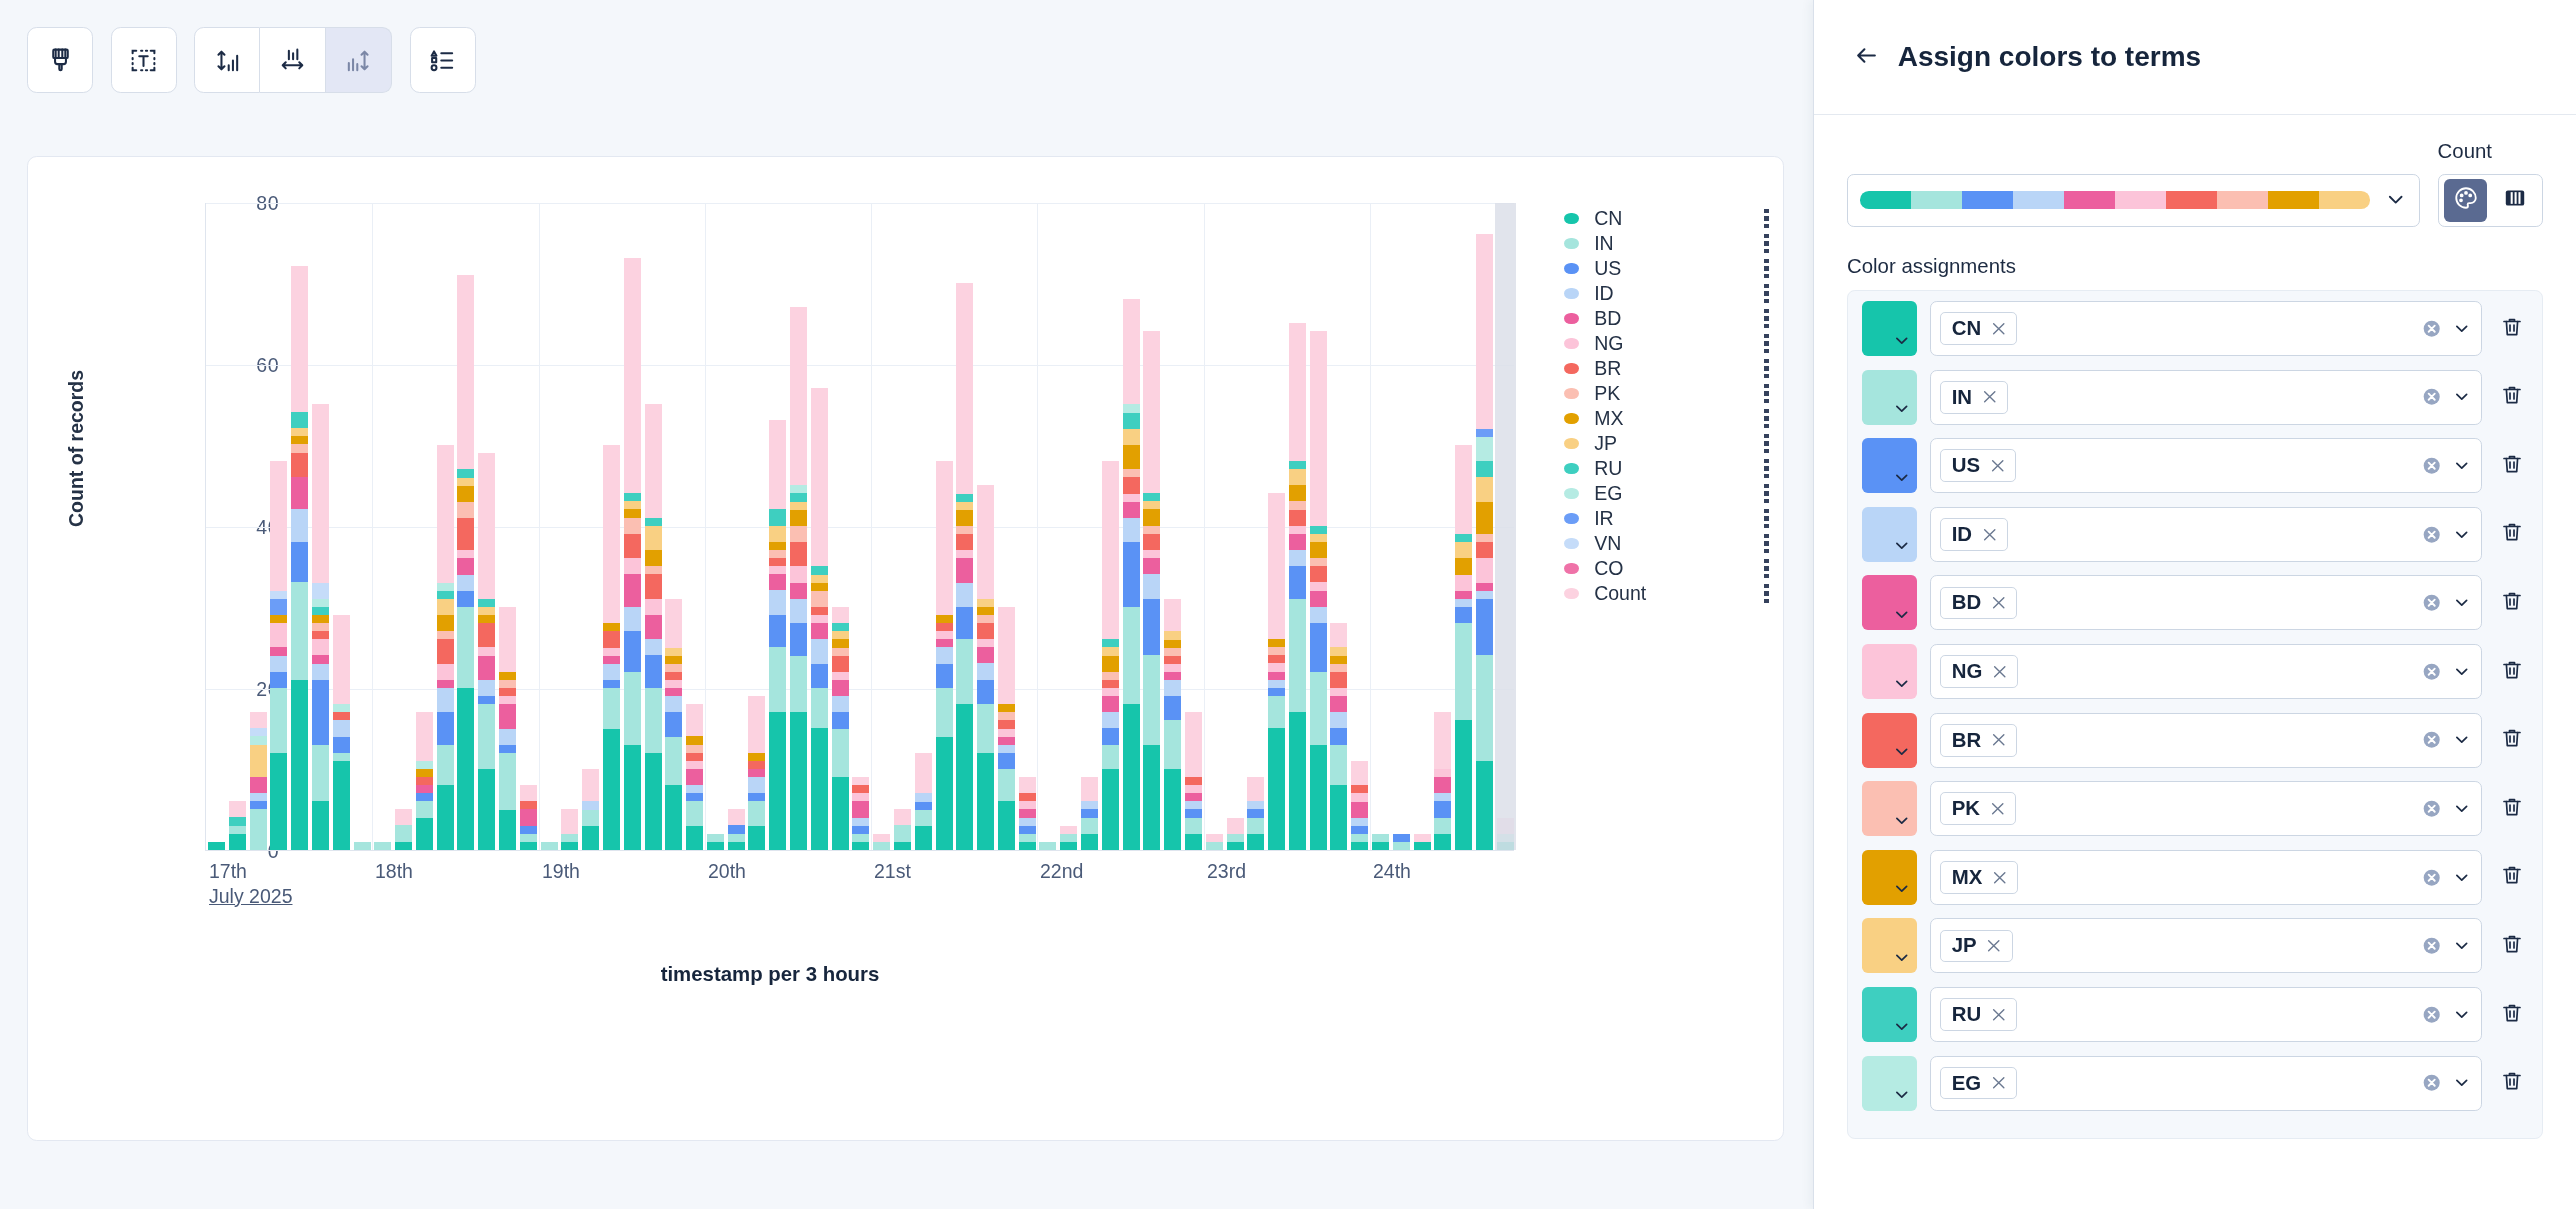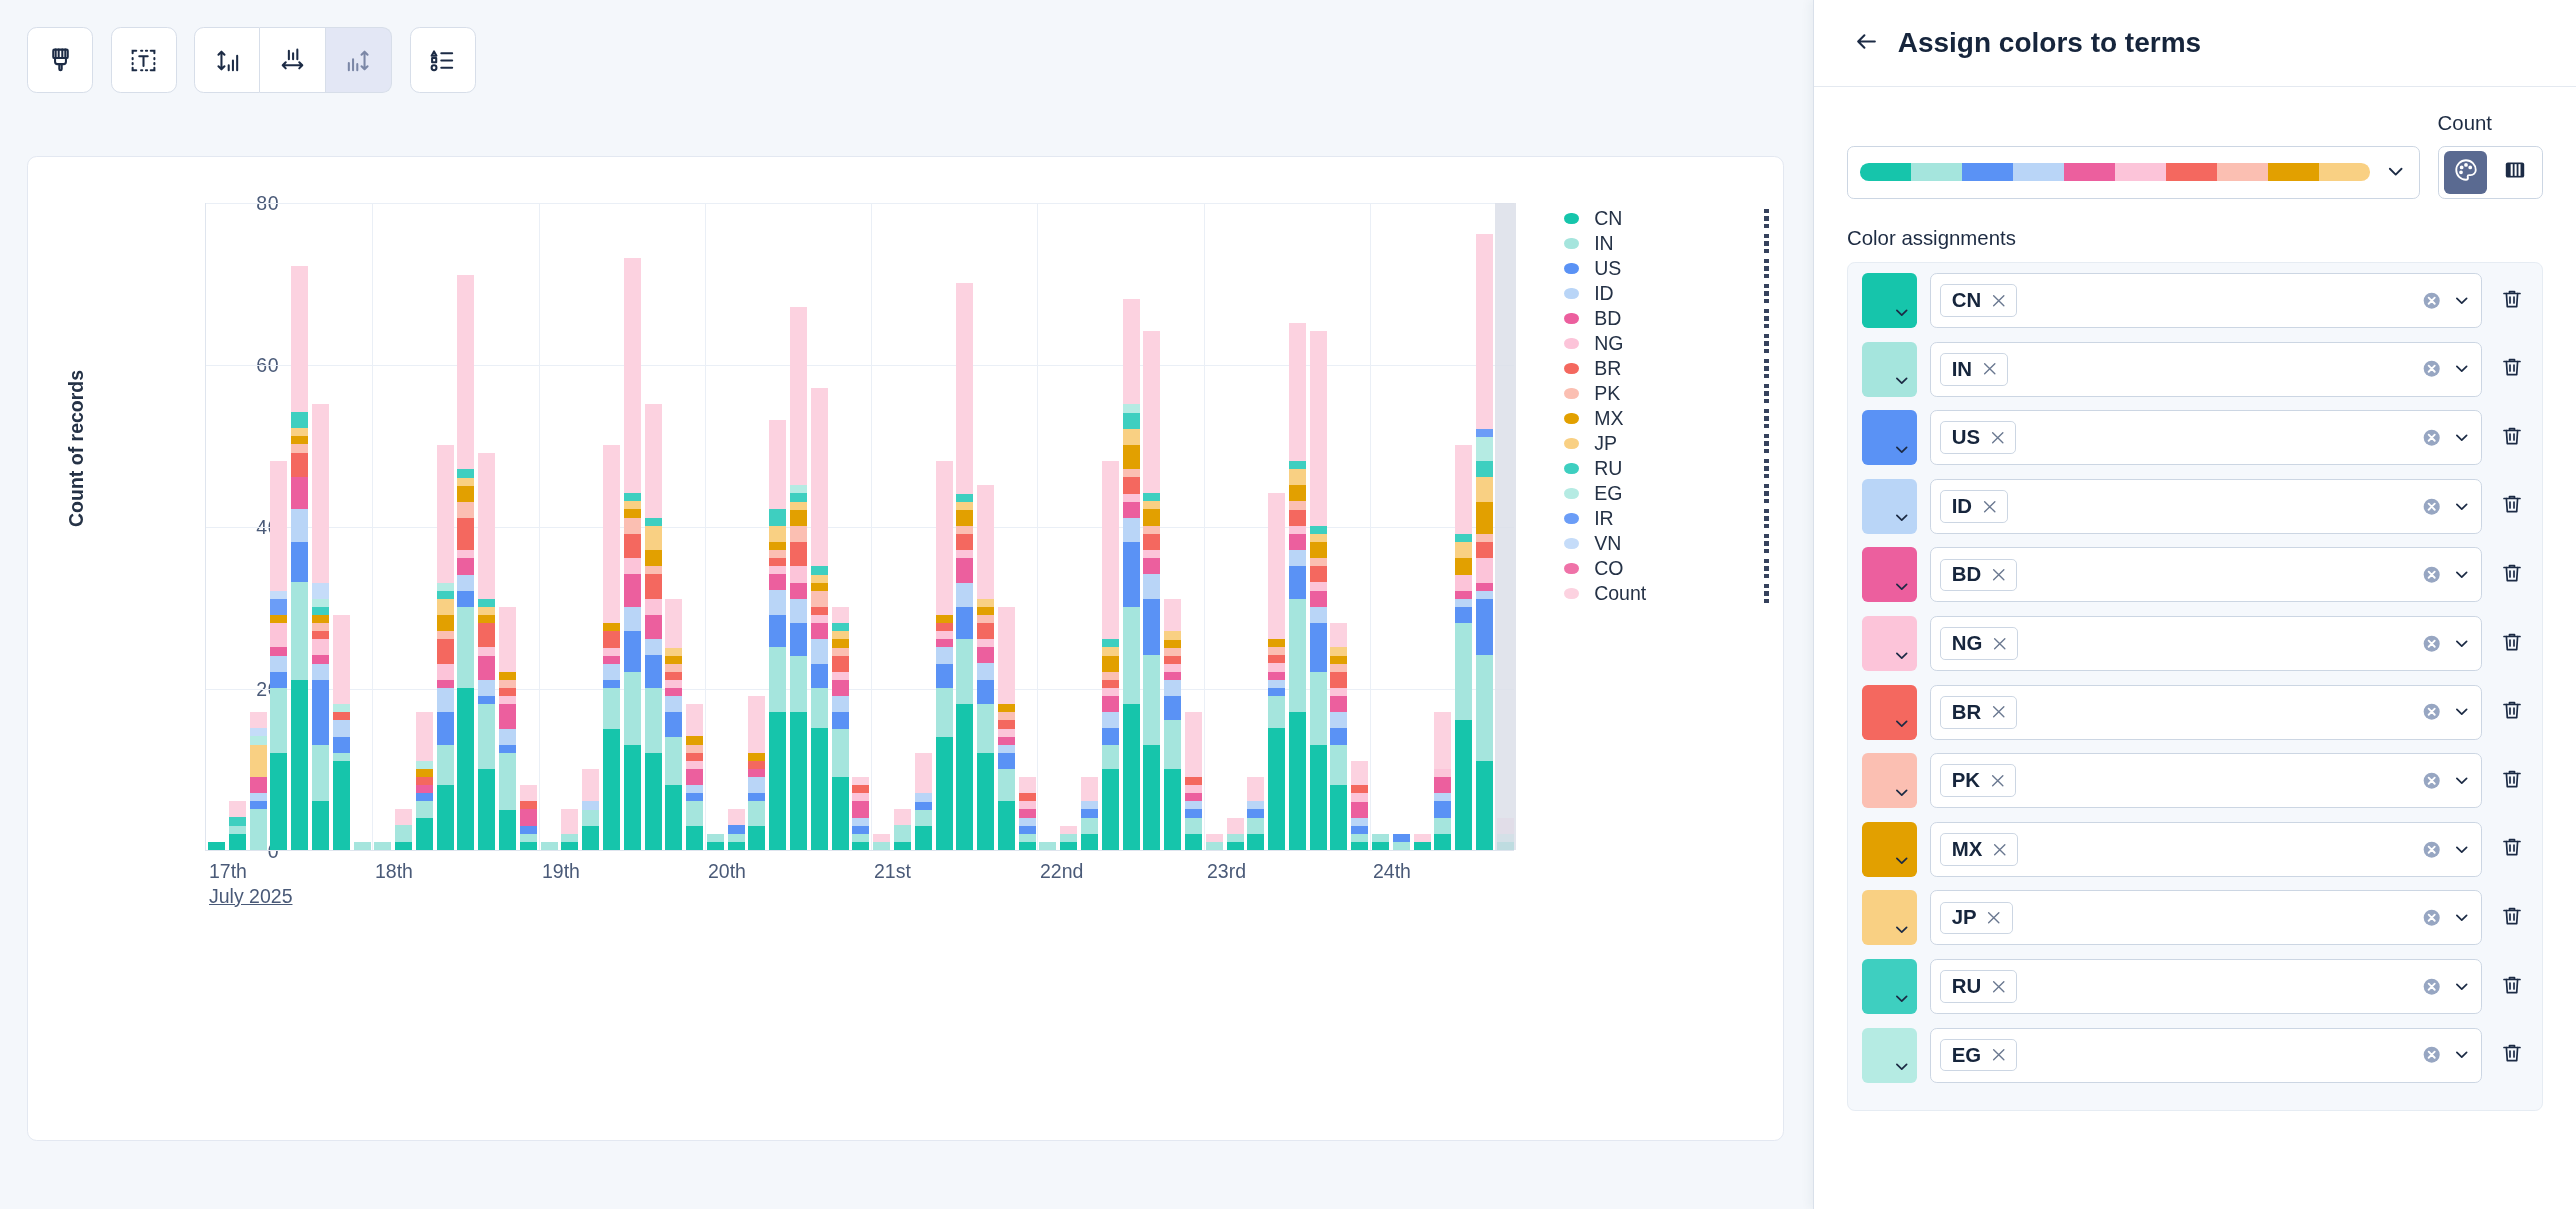--- a/index.html
+++ b/index.html
@@ -128,21 +128,21 @@
 
   
   #panel {
     position: absolute; right: 0; top: 0;
     width: 763px; height: 1209px;
     background: #ffffff;
     border-left: 1px solid #d9e0ea;
     box-shadow: -2.9px 0 9.7px rgba(40,60,90,.06);
   }
   #panel-header {
-    height: 87px;
+    height: 115px;
     display: flex; align-items: center;
     padding: 8px 33px;
     border-bottom: 1px solid #e4e9f0;
   }
   #back-btn {
     width: 39px; height: 39px; margin-right: 11.7px;
     display: flex; align-items: center; justify-content: center;
     cursor: pointer;
   }
   #panel-title {
@@ -934,20 +934,21 @@
         <div id="xticks">
             <div class="xtick" style="left: 181px;">17th<span class="sub">July 2025</span></div>
             <div class="xtick" style="left: 347px;">18th</div>
             <div class="xtick" style="left: 514px;">19th</div>
             <div class="xtick" style="left: 680px;">20th</div>
             <div class="xtick" style="left: 846px;">21st</div>
             <div class="xtick" style="left: 1012px;">22nd</div>
             <div class="xtick" style="left: 1179px;">23rd</div>
             <div class="xtick" style="left: 1345px;">24th</div>
           </div>
+        <div id="xlabel">timestamp per 3 hours</div>
 
         <div id="legend">
             <div class="legend-row">
               <span class="legend-dot" style="background: rgb(22, 197, 171);"></span>
               <span class="legend-label">CN</span>
               <span class="legend-menu">
                 <i></i>
                 <i></i>
                 <i></i>
               </span>

